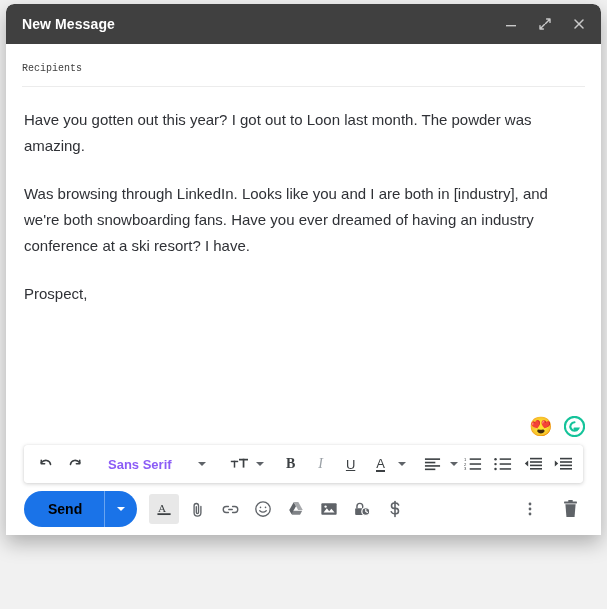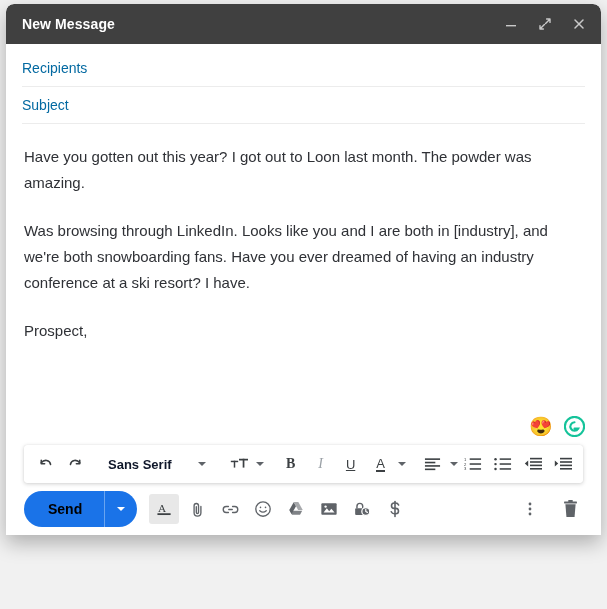--- a/index.html
+++ b/index.html
@@ -65,22 +65,23 @@
   .field-row {
     height: 36px;
     display: flex;
     align-items: center;
     margin: 0 16px;
     border-bottom: 1px solid #ececec;
     flex: 0 0 auto;
   }
   .field-row.first { margin-top: 6px; }
   .field-placeholder {
-    font-size: 14px;
-    color: #0369a1;
+    font-size: 10px;
+    color: #404040;
+    font-family: Liberation Mono, monospace;
   }
 
   
   .body-area {
     flex: 1 1 auto;
     position: relative;
     padding: 20px 20px 0 18px;
     overflow: hidden;
   }
   .body-area p {
@@ -152,21 +153,21 @@
   .font-select {
     display: flex;
     align-items: center;
     gap: 26px;
     padding: 0 6px;
     cursor: pointer;
   }
   .font-name {
     font-size: 13px;
     font-weight: bold;
-    color: #0f172a;
+    color: #8b5cf6;
     white-space: nowrap;
   }
   .caret-down {
     width: 0; height: 0;
     border-left: 4px solid transparent;
     border-right: 4px solid transparent;
     border-top: 4px solid #5f6368;
   }
   .tb-group { display: flex; align-items: center; }
 
@@ -257,23 +258,20 @@
           <path d="M3 3 L11 11 M11 3 L3 11"></path>
         </svg>
       </div>
     </div>
   </div>
 
   <div class="field-row first">
     <span class="field-placeholder">Recipients</span>
   </div>
 
-  <div class="field-row">
-    <span class="field-placeholder">Subject</span>
-  </div>
 
   <div class="body-area">
     <p>Have you gotten out this year? I got out to Loon last month. The powder was amazing.</p>
     <p>Was browsing through LinkedIn. Looks like you and I are both in [industry], and we're both snowboarding fans. Have you ever dreamed of having an industry conference at a ski resort? I have.</p>
     <p>Prospect,</p>
 
     <div class="badges">
       <span class="badge-emoji">😍</span>
       <span class="badge-grammarly">
         <svg width="21" height="21" viewBox="0 0 24 24">

